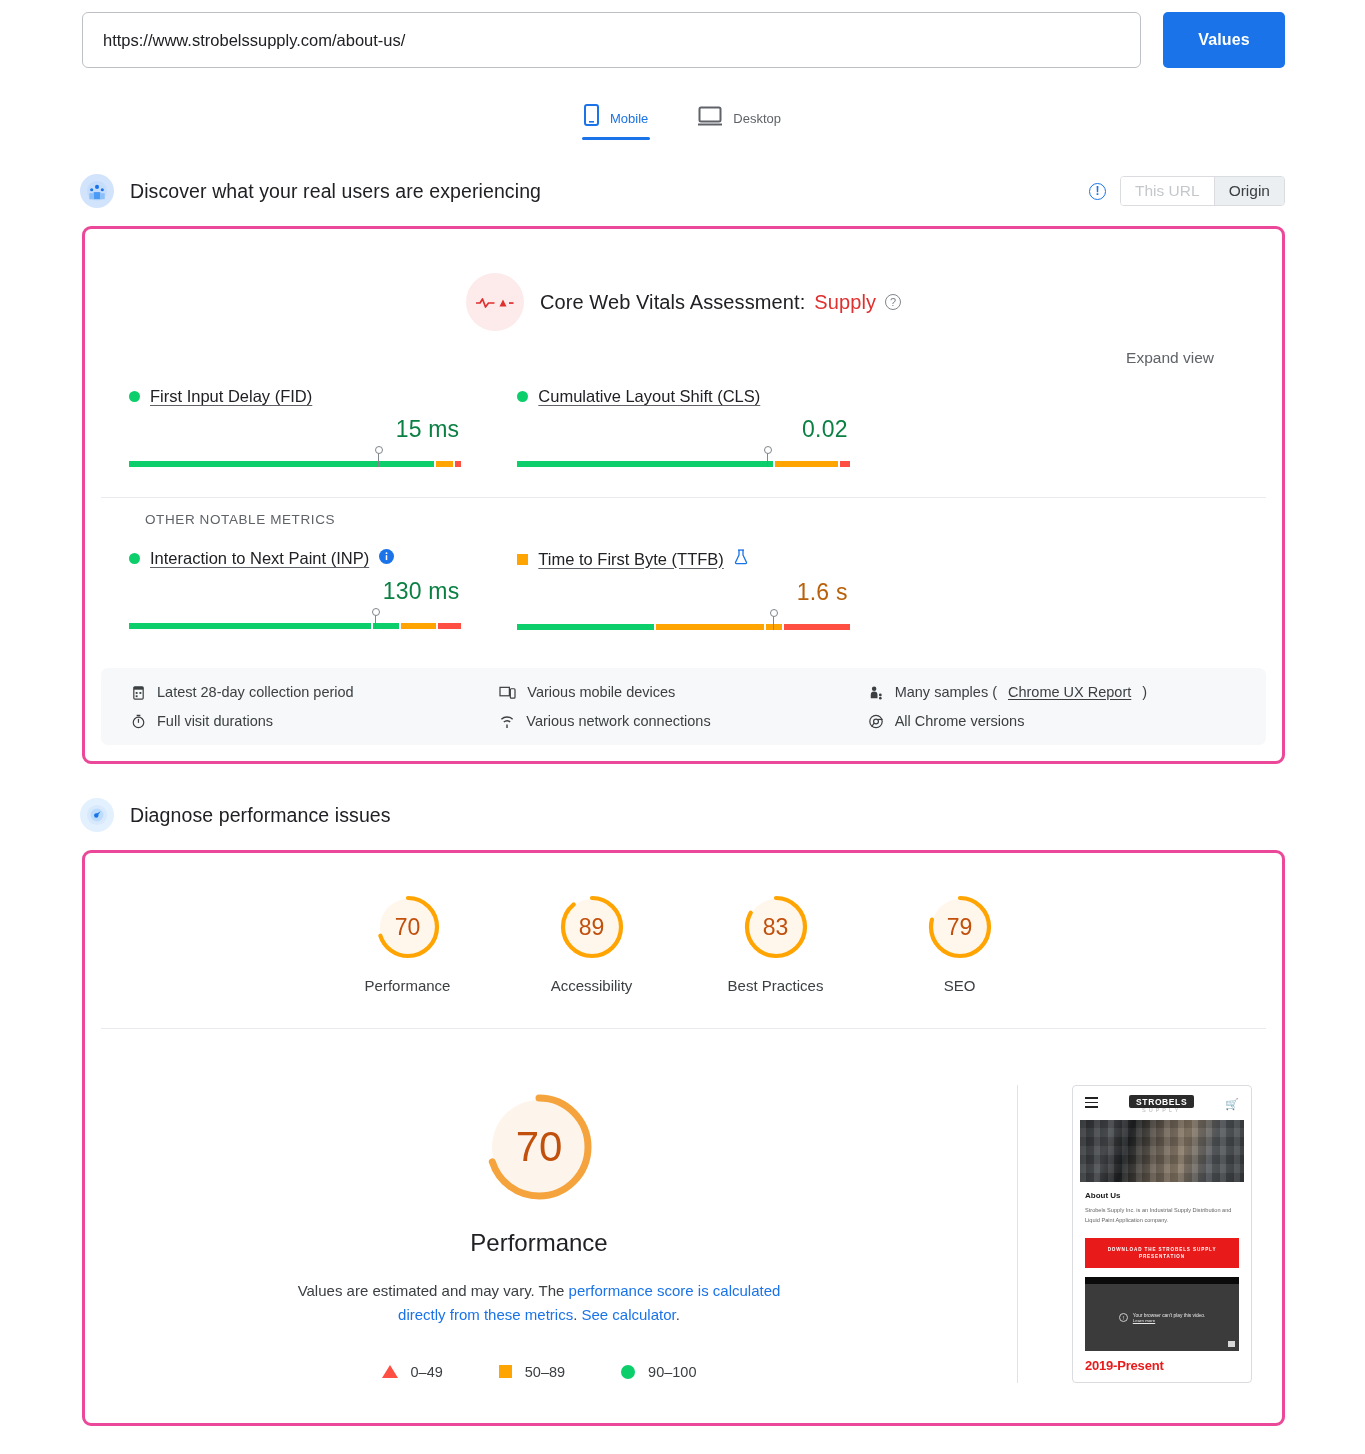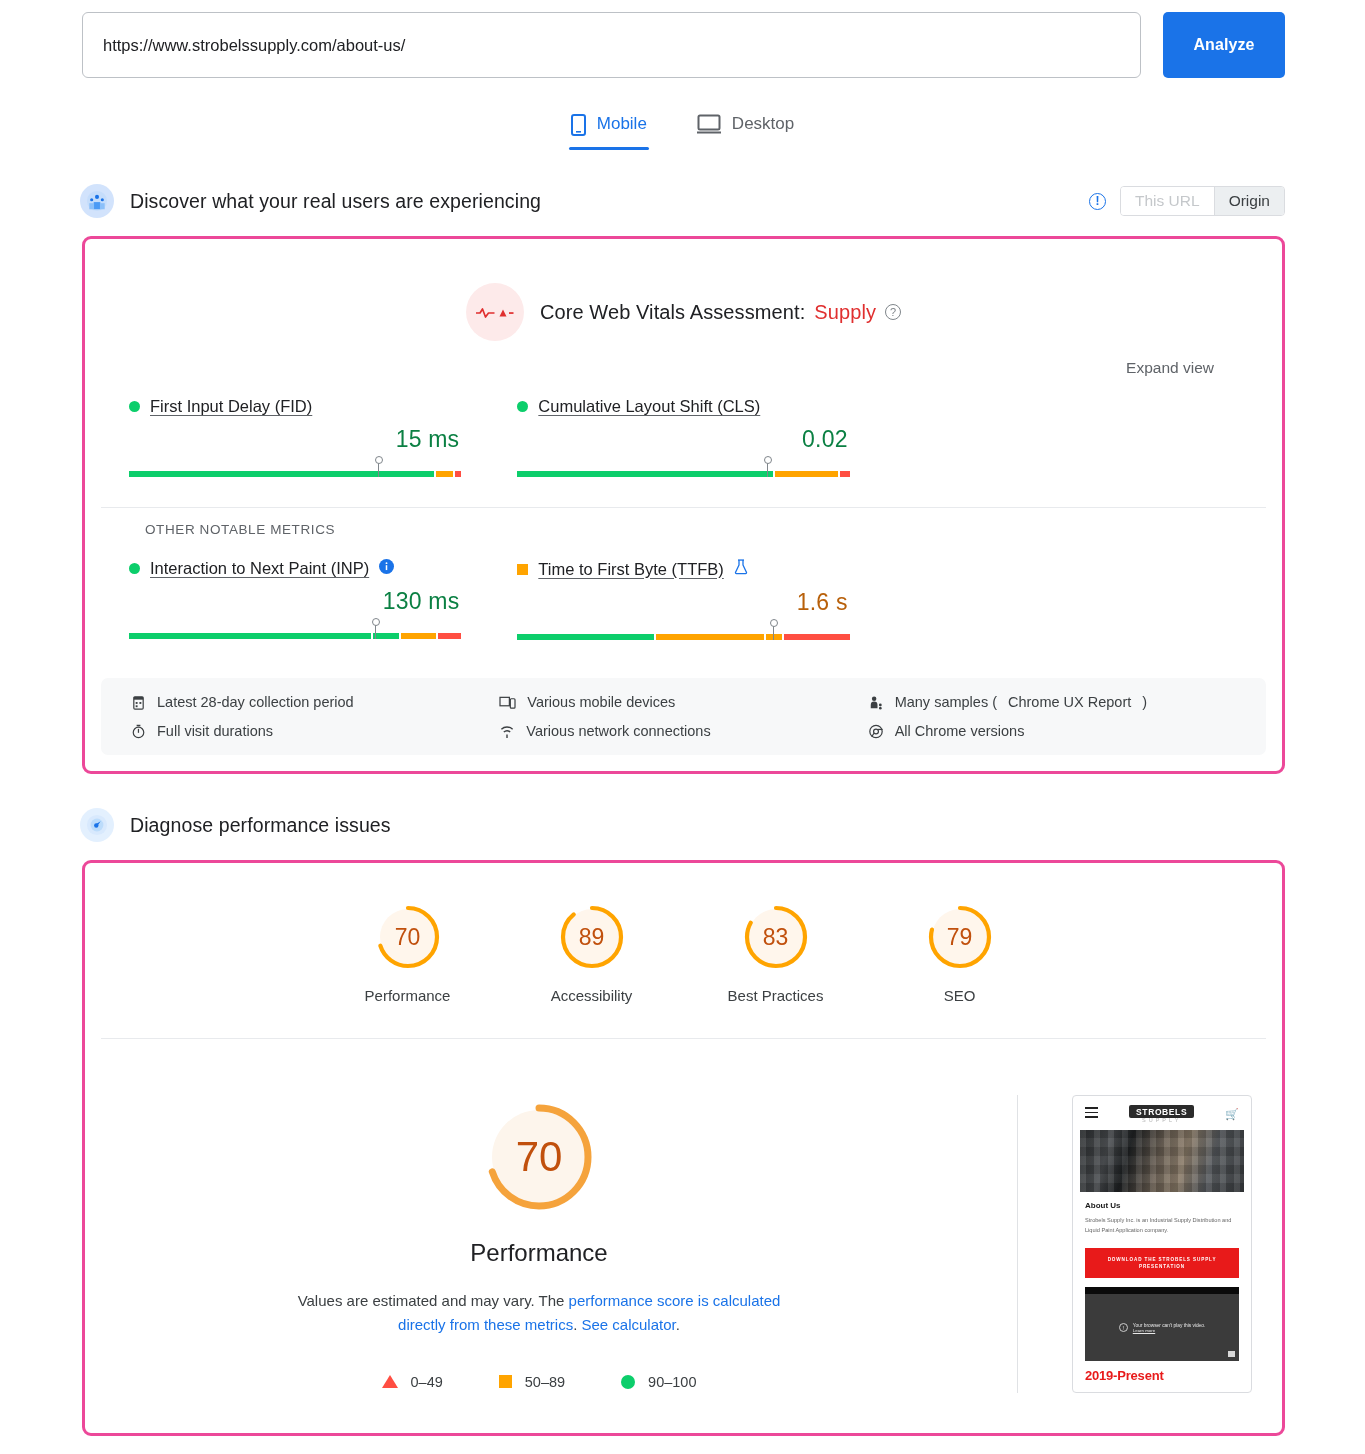--- a/index.html
+++ b/index.html
@@ -18,21 +18,21 @@
 
   
   .url-row {
     display: flex;
     align-items: stretch;
     padding: 12px 80px 0 82px;
     gap: 22px;
   }
   .url-input {
     flex: 1;
-    height: 66px;
+    height: 56px;
     border: 1px solid #bdc1c6;
     border-radius: 6px;
     padding: 0 20px;
     font-size: 16.5px;
     font-family: "Liberation Sans", sans-serif;
     color: #202124;
     outline: none;
     background: #fff;
   }
   .analyze-btn {
@@ -50,24 +50,24 @@
 
   
   .tabs {
     display: flex;
     justify-content: center;
     gap: 46px;
     margin-top: 30px;
   }
   .tab {
     display: flex;
-    align-items: flex-start;
+    align-items: flex-end;
     gap: 11px;
     padding: 6px 2px 14px 2px;
-    font-size: 17px;
+    font-size: 13px;
     color: #5f6368;
     cursor: pointer;
     position: relative;
   }
   .tab.active { color: #1a73e8; font-weight: 500; }
   .tab.active::after {
     content: "";
     position: absolute;
     left: 0; right: 0; bottom: 0;
     height: 3px;
@@ -287,20 +287,21 @@
   }
   .meta-item {
     display: flex;
     align-items: center;
     gap: 11px;
     font-size: 14.5px;
     color: #3c4043;
   }
   .meta-item a {
     color: #3c4043;
+    text-decoration: underline;
     text-underline-offset: 2px;
   }
   .meta-item svg { flex: none; }
 
   
   .gauges {
     display: flex;
     justify-content: center;
     gap: 76px;
     padding: 40px 0 34px 0;
@@ -481,21 +482,21 @@
     letter-spacing: -.2px;
   }
 </style>
 </head>
 <body>
 
 <div class="page">
 
   <div class="url-row">
     <input class="url-input" type="text" value="https://www.strobelssupply.com/about-us/" style="">
-    <button class="analyze-btn">Analyze</button>
+    <button class="analyze-btn">Values</button>
   </div>
 
   <div class="tabs">
     <div class="tab active">
       <span>
         <svg width="15" height="22" viewBox="0 0 15 22">
           <rect x="1" y="1" width="13" height="20" rx="2" fill="none" stroke="#1a73e8" stroke-width="2"></rect>
           <rect x="5" y="17" width="5" height="1.6" fill="#1a73e8"></rect>
         </svg>
       </span>

